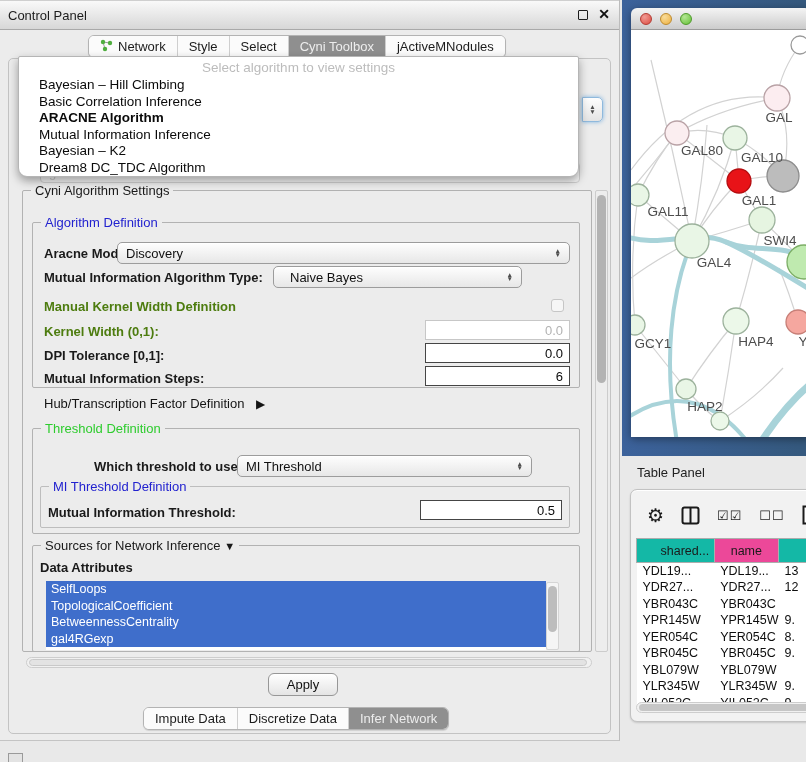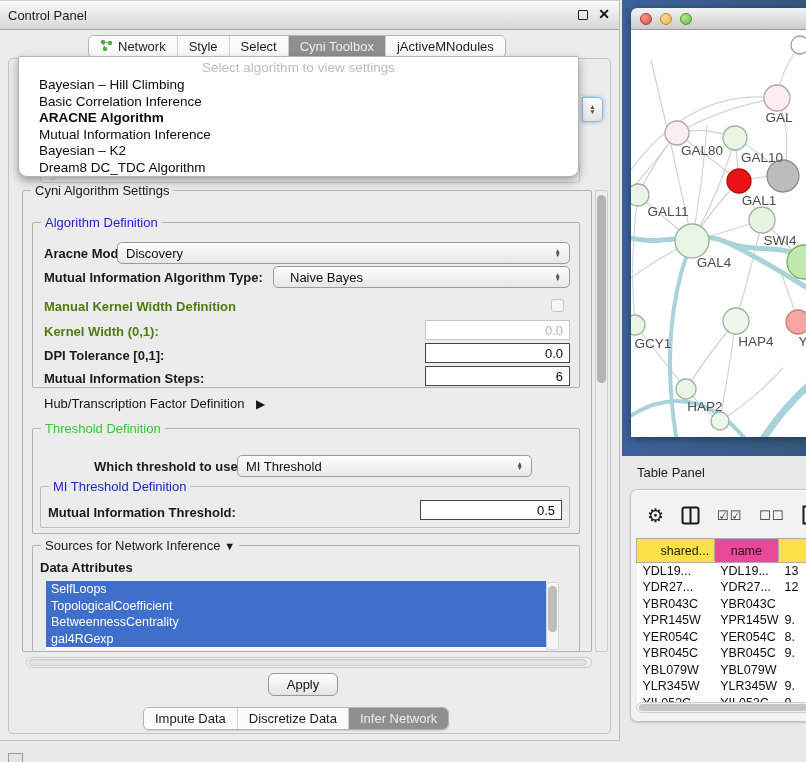--- a/index.html
+++ b/index.html
@@ -111,21 +111,21 @@
   #table-title { position:absolute; left:637px; top:465px; font-size:13px; color:#222; }
   #table-window { position:absolute; left:630px; top:489px; width:186px; height:233px;
     background:#f2f2f2; border:1px solid #c2c2c2; border-radius:7px;
     box-shadow:inset 0 1px 0 #fff, 0 1px 2px rgba(0,0,0,.15); overflow:hidden; }
   #table-toolbar { position:absolute; left:0; top:6px; width:100%; height:38px;
     display:flex; align-items:center; gap:17px; padding-left:16px; }
   .tb-icon { color:#1a1a1a; cursor:pointer; display:flex; align-items:center; }
   #tbl-grid { position:absolute; left:5px; top:48px; width:200px; }
   table { border-collapse:collapse; font-size:12.5px; table-layout:fixed; }
   th { height:24px; font-weight:normal; color:#1a1a1a; border:1px solid #adadad; text-align:center; }
-  th.hl { background:#fde047;padding-left:19px; } th.plain { background:#ec4899; }
+  th.hl { background:#14b8a6;padding-left:19px; } th.plain { background:#ec4899; }
   td { height:16.5px; color:#0e0e0e; padding-left:6px; white-space:nowrap; overflow:hidden; background:#fff; }
   #tbl-hscroll { left:5px; top:212px; width:196px; }
   #tbl-hscroll .thumb { left:2px; width:188px; background:#c6c6c6; border:none; }
 
   #mini-square { position:absolute; left:8px; top:753px; width:15px; height:12px;
     border:1.5px solid #9a9a9a; background:#e3e3e3; }
 
   svg text { font-family:"Liberation Sans", sans-serif; }
 </style>
 </head>
@@ -199,21 +199,21 @@
   <span class="lbl" style="left:44px; top:246px;">Aracne Mode:</span>
   <div class="combo" style="left:117px; top:242px; width:453px;">
     <span class="val">Discovery</span>
     <span class="stepper">
         <span>▲</span>
         <span>▼</span>
       </span>
   </div>
 
   <span class="lbl" style="left:44px; top:270px;">Mutual Information Algorithm Type:</span>
-  <div class="combo" style="left:273px; top:266px; width:297px;padding-left:16px;">
+  <div class="combo" style="left:273px; top:266px; width:249px;padding-left:16px;">
     <span class="val">Naive Bayes</span>
     <span class="stepper">
         <span>▲</span>
         <span>▼</span>
       </span>
   </div>
 
   <span class="lbl dis" style="left:44px; top:299px;">Manual Kernel Width Definition</span>
   <span class="checkbox" style="left:551px; top:299px;"></span>
 

